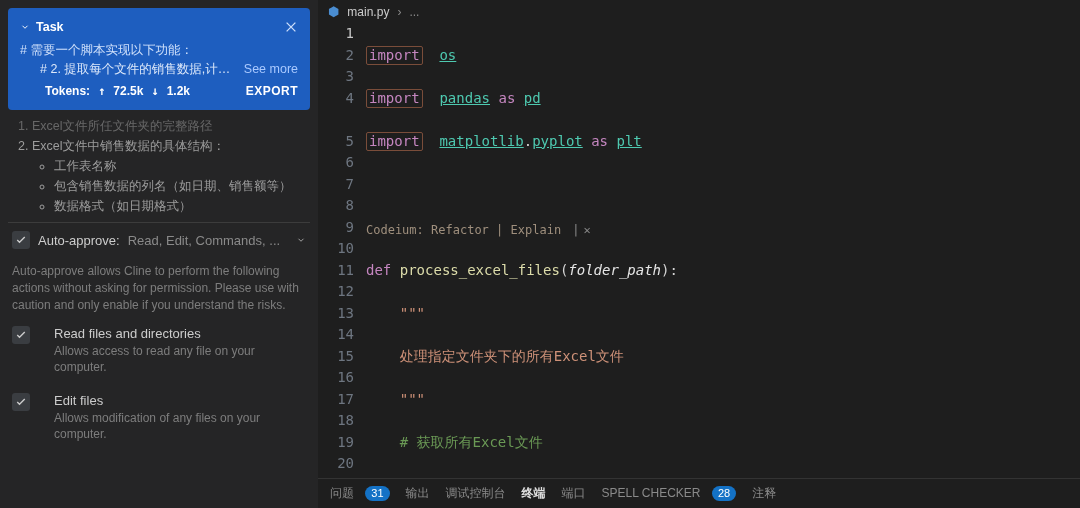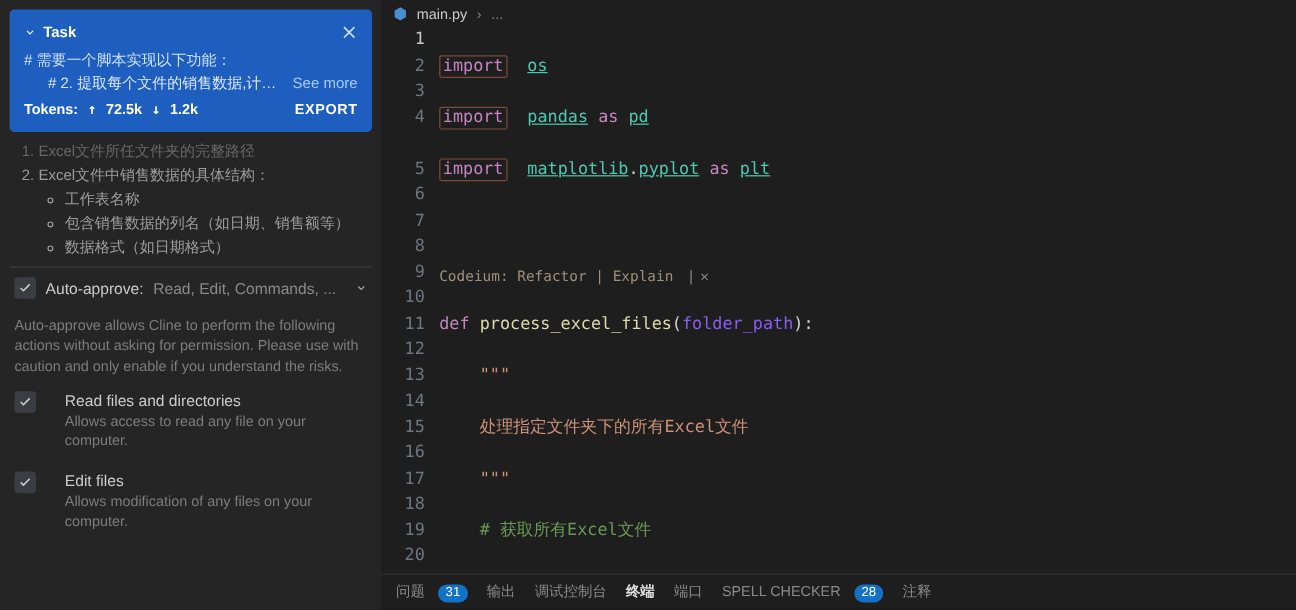--- a/index.html
+++ b/index.html
@@ -38,21 +38,21 @@
   gap: 40px;
 }
 .task-title { display: flex; align-items: center; gap: 6px; font-weight: 600; color: #fff; }
 .chev { width: 10px; height: 10px; }
 .close-x { width: 14px; height: 14px; cursor: pointer; }
 .task-line { white-space: nowrap; overflow: hidden; text-overflow: ellipsis; color: #cfe0fb; }
 .task-line3 { display: flex; }
 .task-line3 .txt { flex: 1; overflow: hidden; text-overflow: ellipsis; white-space: nowrap; margin-left: 20px; }
 .see-more { color: #a9c9ff; margin-left: 6px; cursor: pointer; }
 .task-footer { display: flex; align-items: center; justify-content: space-between; margin-top: 4px; font-size: 12px; font-weight: 600; color: #fff; }
-.tokens { display: flex; gap: 8px; align-items: center; }
+.tokens { display: flex; gap: 8px; align-items: center; margin-left: 25px; }
 .tok-arrow { font-family: monospace; }
 .export { letter-spacing: 0.5px; cursor: pointer; }
 
 .prompt-info { color: #9d9d9d; font-size: 12.5px; line-height: 1.6; padding: 0 4px; }
 .prompt-info ol { list-style: decimal; padding-left: 20px; }
 .prompt-info ul { list-style: circle; padding-left: 22px; }
 
 .auto-row { display: flex; align-items: center; gap: 8px; padding: 8px 4px; border-top: 1px solid #3c3c3c; }
 .check { width: 18px; height: 18px; border-radius: 3px; background: #3a3d41; display: flex; align-items: center; justify-content: center; flex: 0 0 18px; }
 .check svg { width: 12px; height: 12px; }
@@ -77,21 +77,21 @@
 .code-area { flex: 1; display: flex; overflow: hidden; font-family: "Menlo","Consolas",monospace; font-size: 14px; line-height: 21.5px; }
 .gutter { width: 48px; text-align: right; color: #6e7681; padding-right: 12px; user-select: none; }
 .gutter .cur { color: #c6c6c6; }
 .code { flex: 1; white-space: pre; color: #d4d4d4; position: relative; }
 .code-line { height: 21.5px; display: block; }
 .kw-imp { color: #c586c0; border: 1px solid #7a4d3a; padding: 0 2px; border-radius: 2px; line-height: 17px; display: inline-block; }
 .kw { color: #c586c0; }
 .mod { color: #4ec9b0; text-decoration: underline; }
 .fn { color: #dcdcaa; }
 .var { color: #9cdcfe; }
-.param { color: #8b5cf6; }
+.param { color: #e5e5e5; font-style: italic; }
 .str { color: #ce9178; }
 .cm { color: #6a9955; }
 .op { color: #d4d4d4; }
 .codelens { color: #9f8f7d; font-size: 12px; height: 21.5px; display: inline-block; padding-top: 3px; }
 .codelens .cx { color: #888; margin-left: 4px; }
 
 .panel-tabs {
   display: flex;
   align-items: center;
   gap: 16px;

